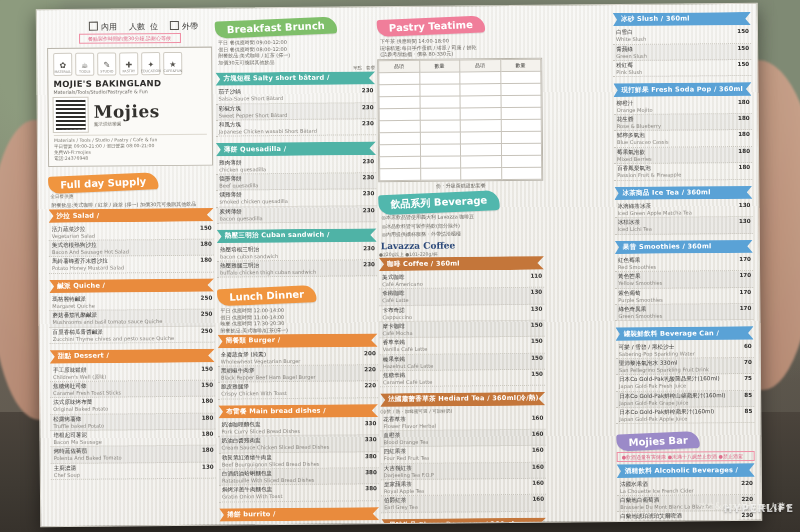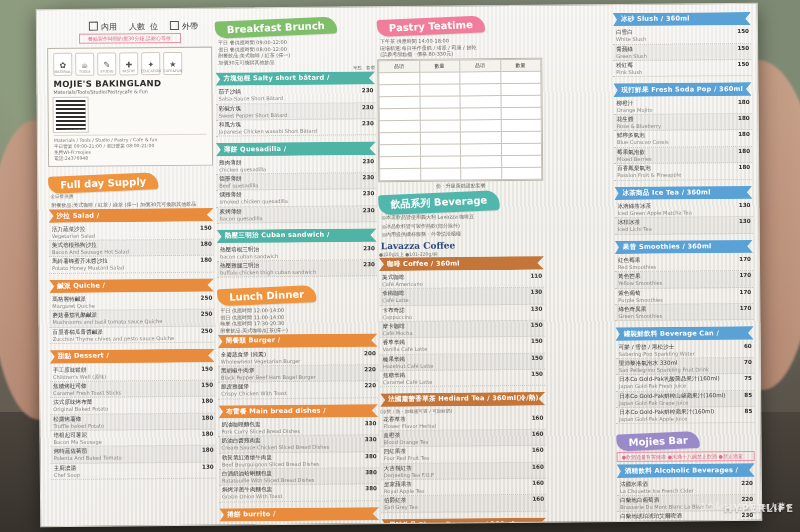--- a/index.html
+++ b/index.html
@@ -144,20 +144,24 @@
           <div class="icn"><div class="g">☕</div>TOOLS</div>
           <div class="icn"><div class="g">✎</div>STUDIO</div>
           <div class="icn"><div class="g">✚</div>PASTRY</div>
           <div class="icn"><div class="g">✦</div>EDUCATION</div>
           <div class="icn"><div class="g">★</div>CAFE&amp;FUN</div>
         </div>
         <div class="brandname">MOJIE'S BAKINGLAND</div>
         <div class="brandsub">Materials/Tools/Studio/Pastrycafe &amp; Fun</div>
         <div style="display:flex;align-items:center;gap:6px;margin-top:3px;">
           <div class="qr"></div>
+          <div>
+            <div class="bigbrand">Mojies</div>
+            <div class="tiny">魔法烘焙樂園</div>
+          </div>
         </div>
         <div class="tiny" style="margin-top:3px;border-top:1px solid #ddd9d0;padding-top:2px;">Materials / Tools / Studio / Pastry / Cafe &amp; fun</div>
         <div class="tiny">平日營業 09:00-21:00 / 假日營業 08:00-21:00</div>
         <div class="tiny">免費WI-Fi:mojies</div>
         <div class="tiny">電話:24376948</div>
       </div>
 
       <div class="brush br-orange">Full day Supply</div>
       <div class="tiny" style="margin:2px 0 1px 2px;">全日餐供應</div>
       <div class="note">附餐飲品:美式咖啡 / 紅茶 / 綠茶 (擇一) 加價30元可換購其他飲品</div>

